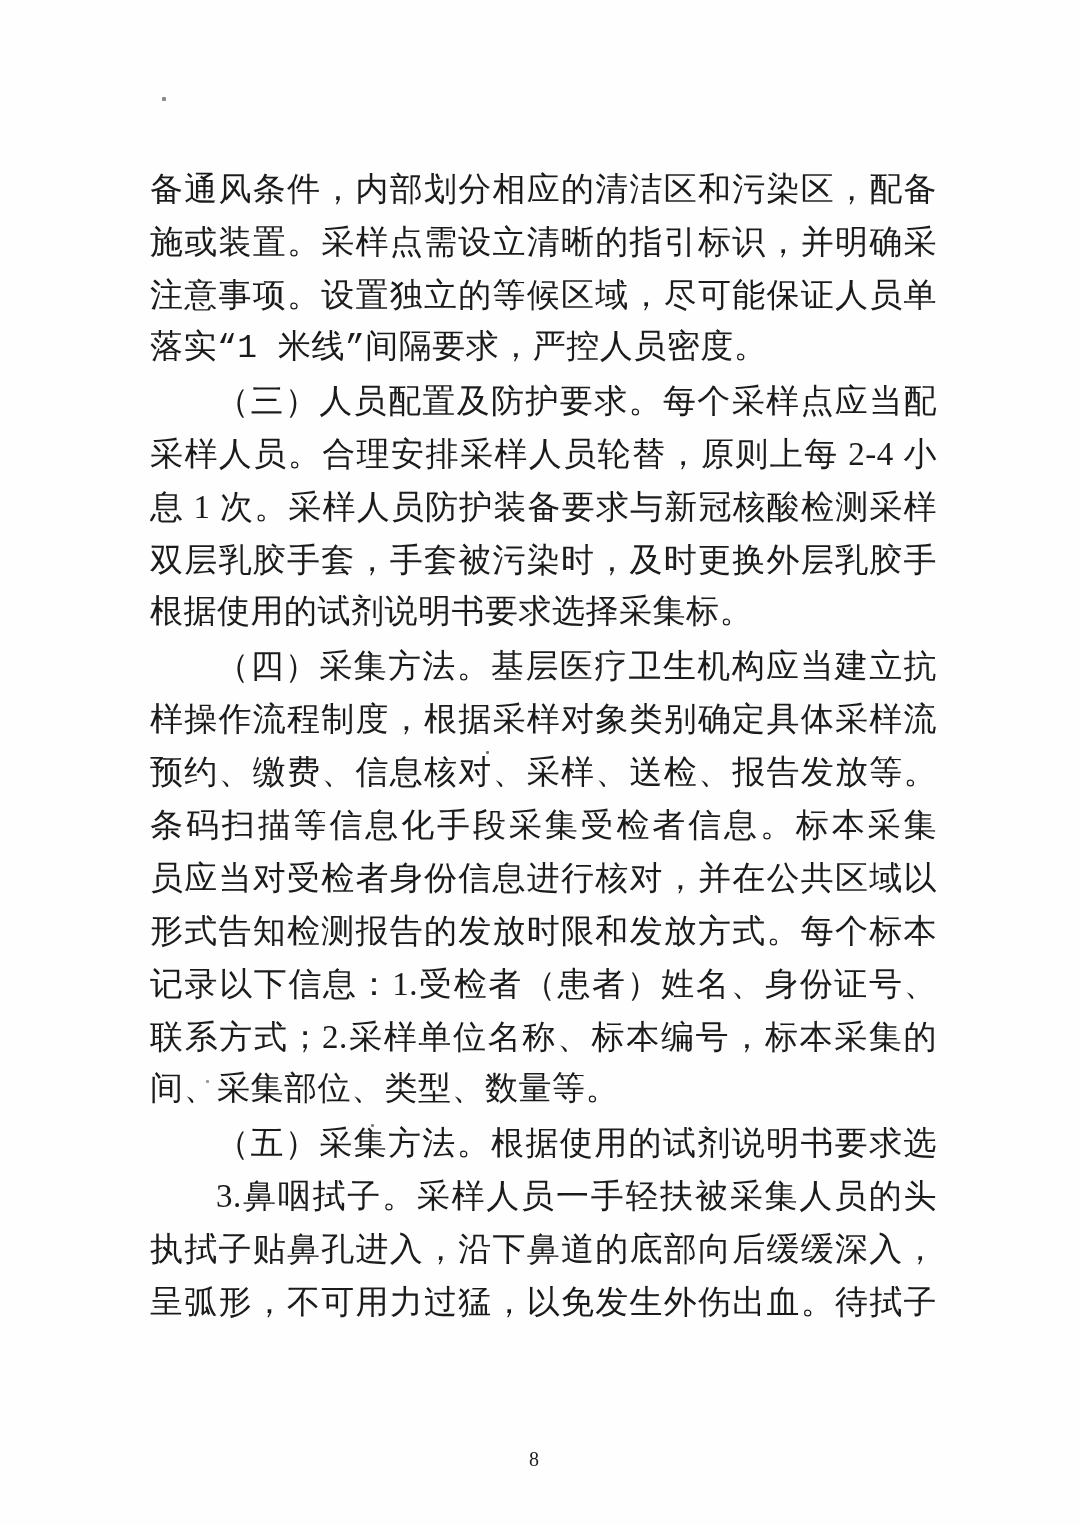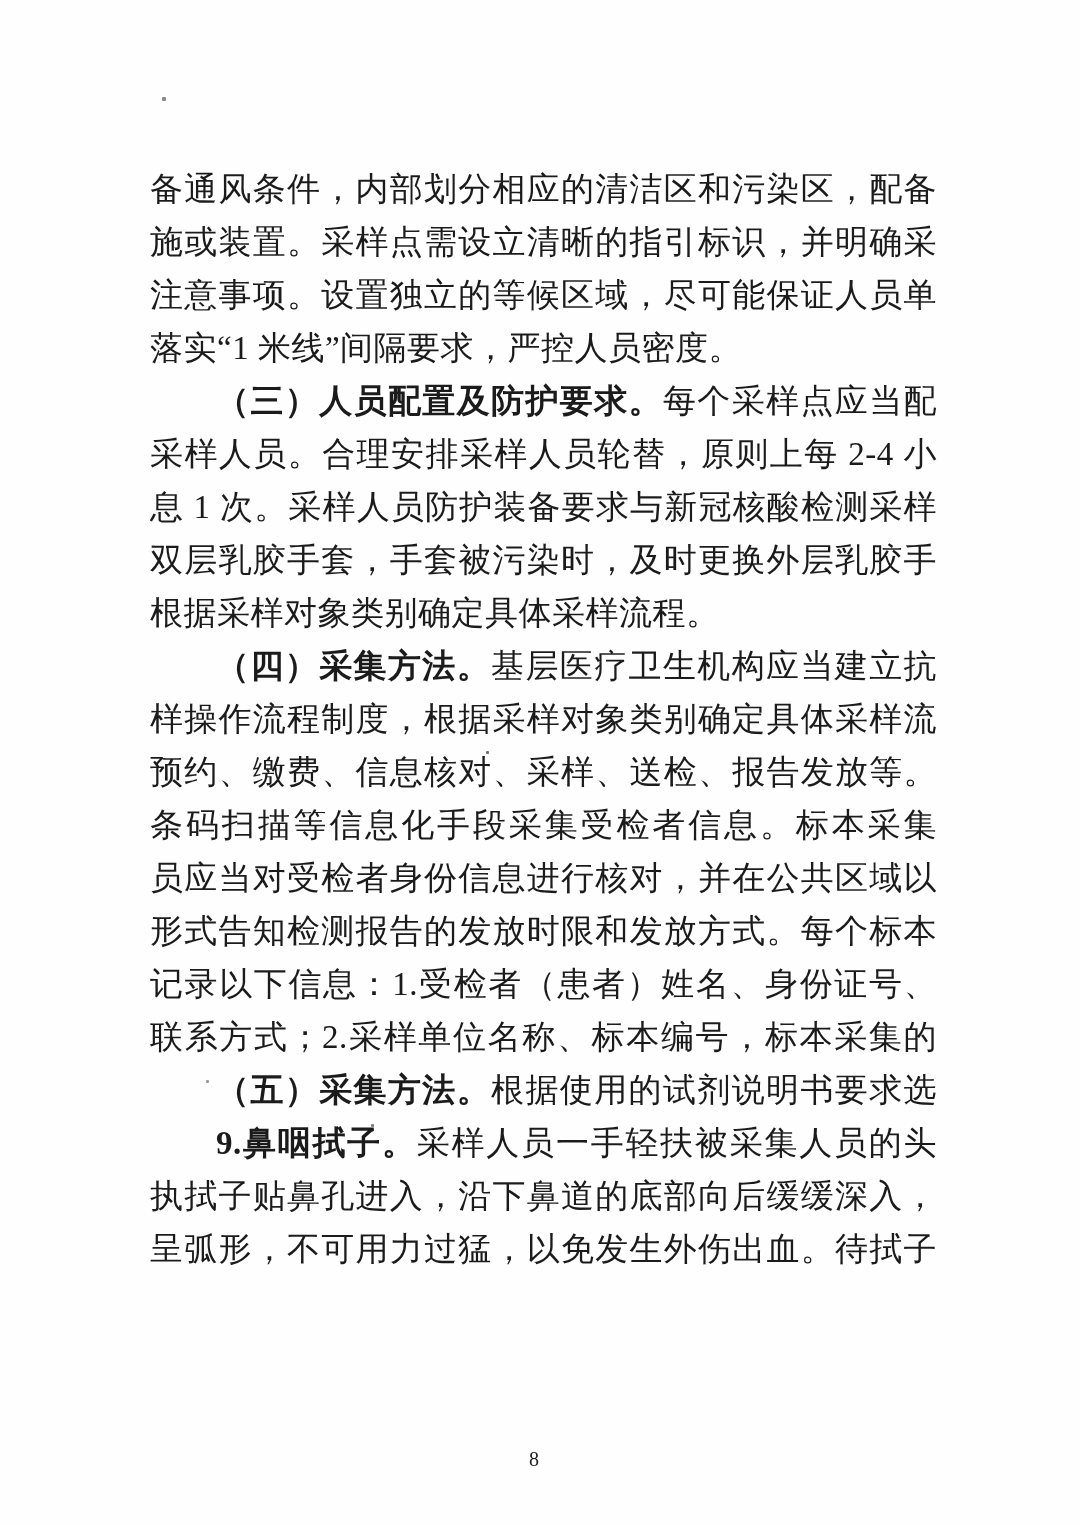--- a/index.html
+++ b/index.html
@@ -27,26 +27,27 @@
   }
   .line {
     height: 53px;
     overflow: hidden;
     text-align: justify;
     text-align-last: justify;
     text-justify: inter-character;
   }
   .line.end {
     text-align-last: left;
+    font-family: Liberation Mono, monospace;
   }
   .line.indent {
     text-indent: 2em;
   }
   .seg.heading {
-    font-weight: 700;
+    font-weight: 400;
   }
   .page-number {
     position: absolute;
     left: 0;
     right: 12px;
     top: 1448px;
     text-align: center;
     font-size: 20px;
     color: #222222;
     font-family: "Liberation Serif", "DejaVu Serif", serif;
@@ -72,29 +73,30 @@
 
   <div class="text-block" style="color: rgb(27, 27, 27);">
       <div class="line"><span class="seg">备通风条件，内部划分相应的清洁区和污染区，配备手卫生设</span></div>
       <div class="line"><span class="seg">施或装置。采样点需设立清晰的指引标识，并明确采样流程和</span></div>
       <div class="line"><span class="seg">注意事项。设置独立的等候区域，尽可能保证人员单向流动，</span></div>
       <div class="line end"><span class="seg">落实“1 米线”间隔要求，严控人员密度。</span></div>
       <div class="line indent"><span class="seg heading">（三）人员配置及防护要求。</span><span class="seg">每个采样点应当配备 1-2 名</span></div>
       <div class="line"><span class="seg">采样人员。合理安排采样人员轮替，原则上每 2-4 小时轮岗休</span></div>
       <div class="line"><span class="seg">息 1 次。采样人员防护装备要求与新冠核酸检测采样相同，戴</span></div>
       <div class="line"><span class="seg">双层乳胶手套，手套被污染时，及时更换外层乳胶手套。每采</span></div>
-      <div class="line end"><span class="seg">根据采样对象类别确定具体采样流程。</span></div>
+      <div class="line end"><span class="seg">根据使用的试剂说明书要求选择采集标。</span></div>
       <div class="line indent"><span class="seg heading">（四）采集方法。</span><span class="seg">基层医疗卫生机构应当建立抗原检测采</span></div>
       <div class="line"><span class="seg">样操作流程制度，根据采样对象类别确定具体采样流程，包括</span></div>
       <div class="line"><span class="seg">预约、缴费、信息核对、采样、送检、报告发放等。应当利用</span></div>
       <div class="line"><span class="seg">条码扫描等信息化手段采集受检者信息。标本采集前，采样人</span></div>
       <div class="line"><span class="seg">员应当对受检者身份信息进行核对，并在公共区域以信息公告</span></div>
       <div class="line"><span class="seg">形式告知检测报告的发放时限和发放方式。每个标本应当至少</span></div>
       <div class="line"><span class="seg">记录以下信息：1.受检者（患者）姓名、身份证号、居住地址、</span></div>
       <div class="line"><span class="seg">联系方式；2.采样单位名称、标本编号，标本采集的日期、时</span></div>
+      <div class="line end"><span class="seg">间、采集部位、类型、数量等。</span></div>
       <div class="line indent"><span class="seg heading">（五）采集方法。</span><span class="seg">根据使用的试剂说明书要求选择采集标</span></div>
-      <div class="line indent"><span class="seg heading">9.鼻咽拭子。</span><span class="seg">采样人员一手轻扶被采集人员的头部，一手</span></div>
+      <div class="line indent"><span class="seg heading">3.鼻咽拭子。</span><span class="seg">采样人员一手轻扶被采集人员的头部，一手</span></div>
       <div class="line"><span class="seg">执拭子贴鼻孔进入，沿下鼻道的底部向后缓缓深入，由于鼻道</span></div>
       <div class="line"><span class="seg">呈弧形，不可用力过猛，以免发生外伤出血。待拭子顶端到达</span></div>
     </div>
 
   <div class="page-number">8</div>
 </div>
 
 </body></html>

